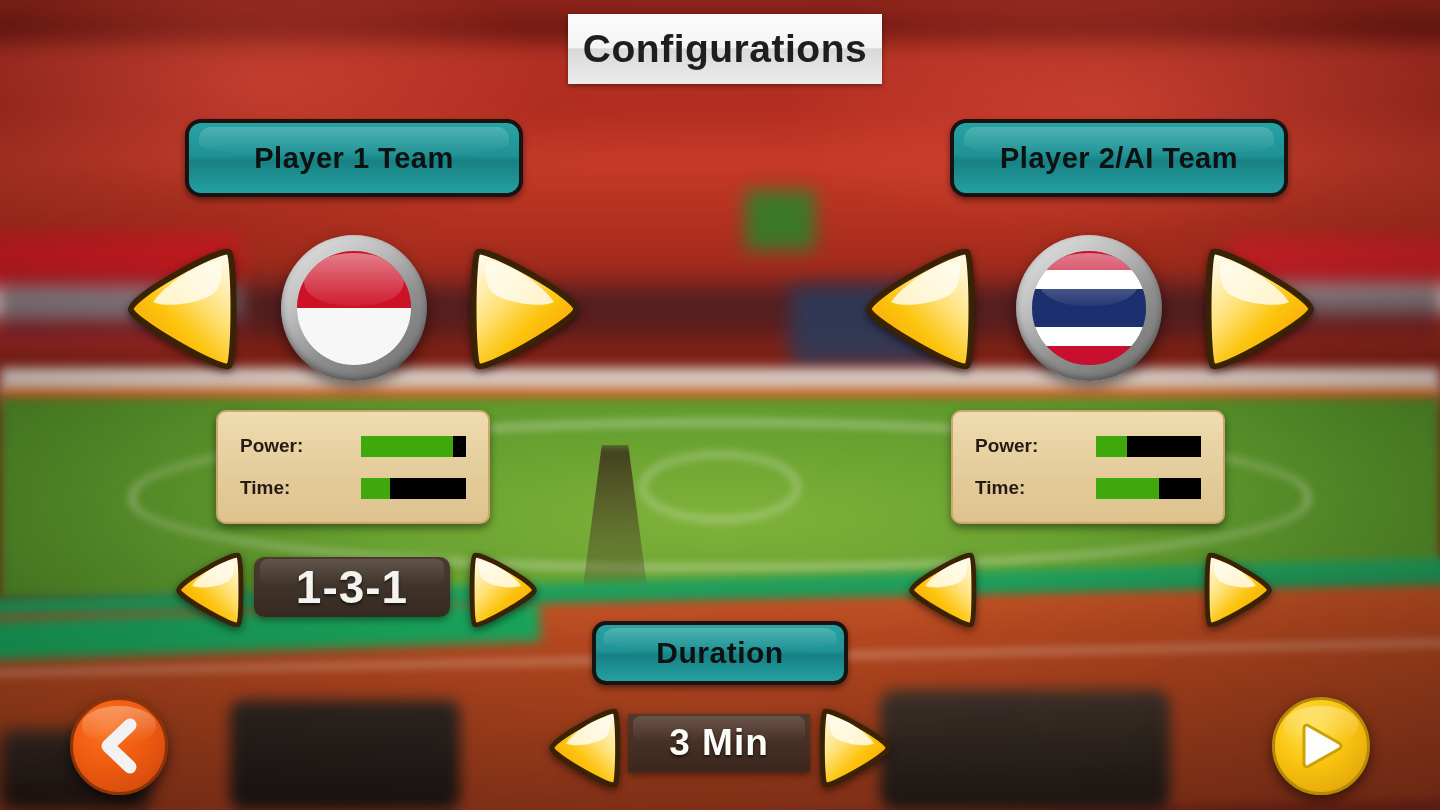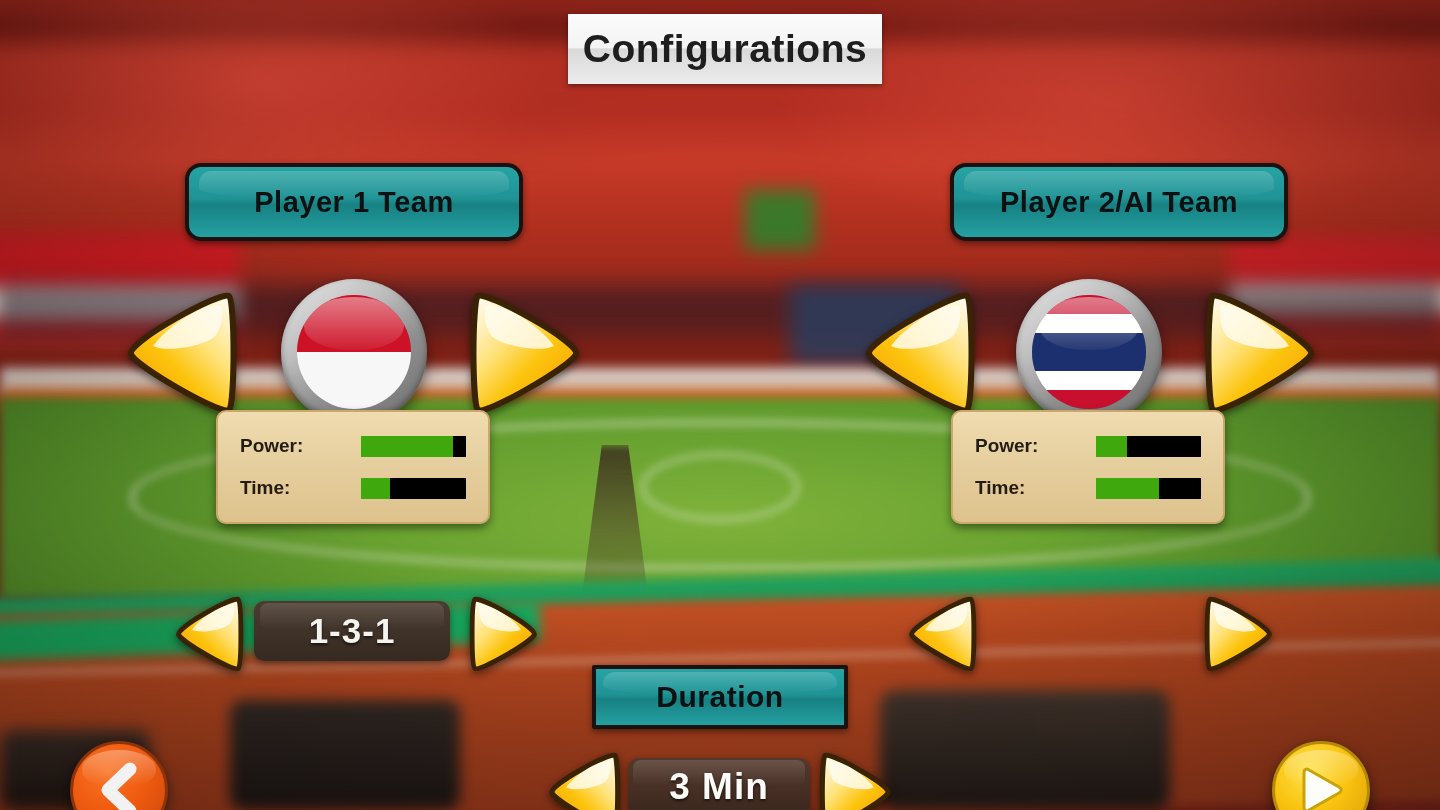--- a/index.html
+++ b/index.html
@@ -163,21 +163,21 @@
     background: linear-gradient(180deg, rgba(255,255,255,.18), rgba(255,255,255,0));
     border-radius: 12px 12px 40% 40%;
     pointer-events: none;
   }
   .teal-label {
     font-size: 29px; font-weight: bold; color: #0d1112; letter-spacing: .5px;
     white-space: nowrap; position: relative; z-index: 2;
   }
   #p1-team-btn { left: 185px; top: 119px; width: 338px; height: 78px; }
   #p2-team-btn { left: 950px; top: 119px; width: 338px; height: 78px; text-align: center; }
-  #duration-btn { left: 592px; top: 621px; width: 256px; height: 64px; border-radius: 2px; align-items: center; }
+  #duration-btn { left: 592px; top: 621px; width: 256px; height: 64px; border-radius: 14px; align-items: center; }
   #duration-btn .teal-label { font-size: 30px; }
 
   
   .flag-badge {
     position: absolute; width: 146px; height: 146px; border-radius: 50%;
     background: linear-gradient(145deg,#e9e9e9 0%,#bdbdbd 35%,#8f8f8f 60%,#6f6f6f 100%);
     box-shadow: 0 6px 14px rgba(0,0,0,.5), inset 0 -3px 6px rgba(0,0,0,.35);
     display: flex; align-items: center; justify-content: center;
   }
   .flag-inner {
@@ -252,29 +252,29 @@
     overflow: hidden;
   }
   .formation-box::after {
     content: ""; position: absolute; left: 3%; top: 4%; width: 94%; height: 45%;
     background: linear-gradient(180deg, rgba(255,255,255,.13), rgba(255,255,255,0));
     border-radius: 8px;
   }
   #p1-formation { left: 254px; top: 557px; background: linear-gradient(180deg,#4a3b2f,#352a21); }
   #p2-formation { left: 989px; top: 557px; background: linear-gradient(180deg,#4b4f34,#383c26); }
   .formation-text {
-    font-size: 35px; font-weight: bold; color: #f3f3f0;
+    font-size: 46px; font-weight: bold; color: #f3f3f0;
     letter-spacing: 1px; position: relative; z-index: 2;
     text-shadow: 0 2px 3px rgba(0,0,0,.6);
   }
 
   
   #duration-value-box {
     position: absolute; left: 628px; top: 714px; width: 182px; height: 58px;
-    border-radius: 10px;
+    border-radius: 0;
     background: linear-gradient(180deg,#53382c,#3b271e);
     display: flex; align-items: center; justify-content: center;
     box-shadow: 0 3px 7px rgba(0,0,0,.45);
     overflow: hidden;
   }
   #duration-value-box::after {
     content: ""; position: absolute; left: 3%; top: 4%; width: 94%; height: 45%;
     background: linear-gradient(180deg, rgba(255,255,255,.14), rgba(255,255,255,0));
     border-radius: 8px;
   }
@@ -301,21 +301,21 @@
     background: radial-gradient(circle at 38% 30%, #fa7324 0%, #ef5b10 45%, #c8440c 100%);
     border: 3px solid #8c3309;
   }
   #next-button {
     left: 1272px; top: 697px;
     background: radial-gradient(circle at 38% 30%, #ffe24b 0%, #f9c310 45%, #d99a06 100%);
     border: 3px solid #b58a07;
   }
   .round-btn svg { position: relative; z-index: 3; }
 
-  [data-interactable="true"] { cursor: pointer; margin-top: 44px; }
+  [data-interactable="true"] { cursor: pointer; }
 </style>
 </head>
 <body>
 
 <div id="stage" data-interactable="false">
 
   <div class="bg-layer" data-interactable="false">
     <div class="bg-crowd" data-interactable="false"></div>
   </div>
   <div class="bg-banner-id" data-interactable="false"></div>

